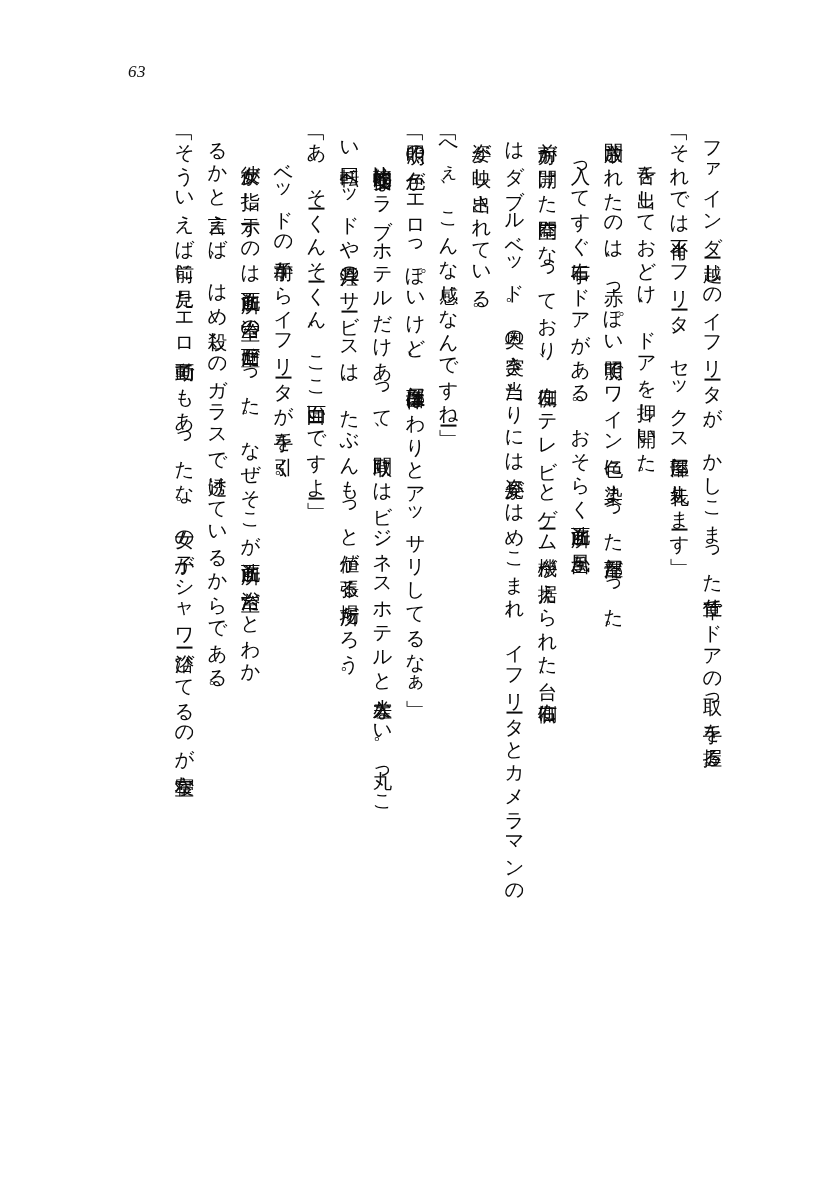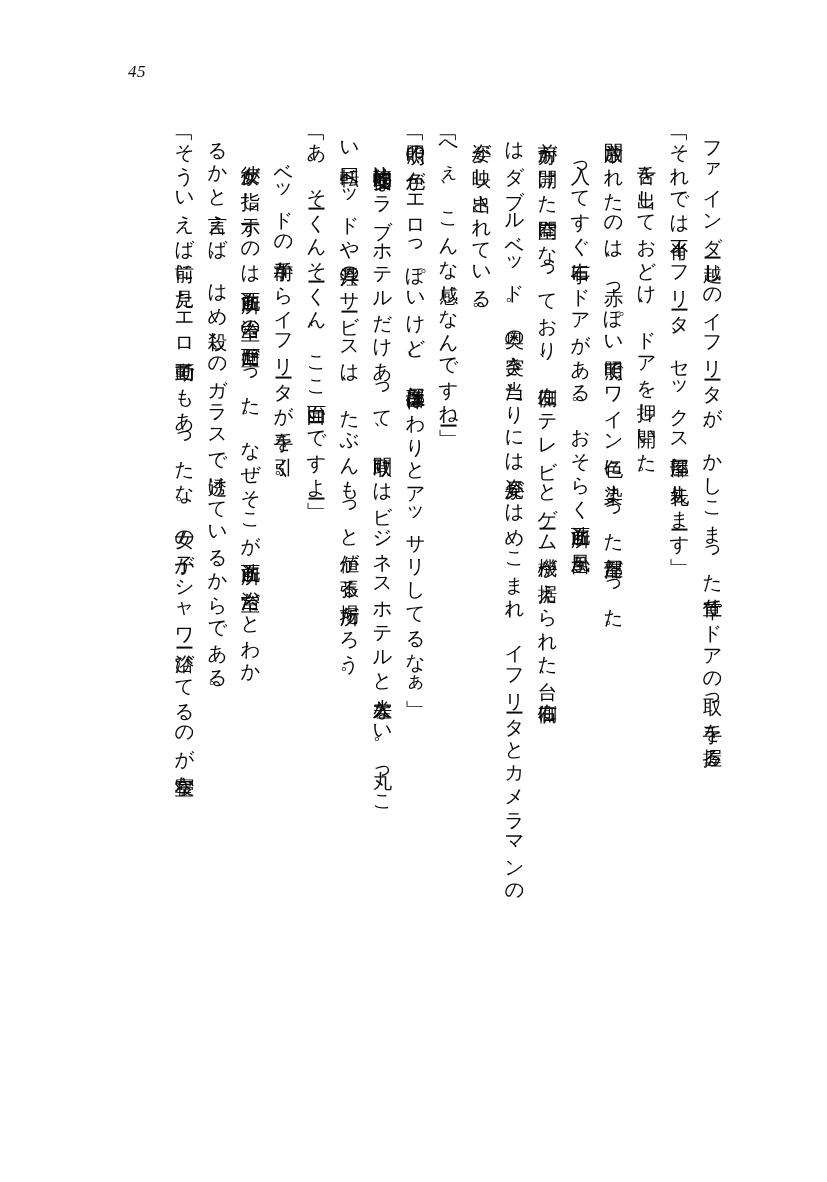--- a/index.html
+++ b/index.html
@@ -54,21 +54,21 @@
   }
   .vline.indent {
     padding-top: 22px;
   }
 </style>
 </head>
 <body>
 
 <div class="page">
 
-  <div class="page-number">45</div>
+  <div class="page-number">63</div>
 
   <div class="text-block">
       <div class="vline">ファインダー越しのイフリータが、かしこまった仕草でドアの取っ手を握る。</div>
       <div class="vline">「それでは不肖イフリータ、セックス部屋に失礼しまーす」</div>
       <div class="vline indent">舌を出しておどけ、ドアを押し開いた。</div>
       <div class="vline">開放されたのは、赤っぽい照明でワイン色に染まった部屋だった。</div>
       <div class="vline indent">入ってすぐ右手にドアがある。おそらく洗面所と風呂か。</div>
       <div class="vline">前方が開けた空間になっており、左側にテレビとゲーム機が据えられた台、右側に</div>
       <div class="vline">はダブルベッド。奥の突き当たりには姿見がはめこまれ、イフリータとカメラマンの</div>
       <div class="vline">姿が映し出されている。</div>

